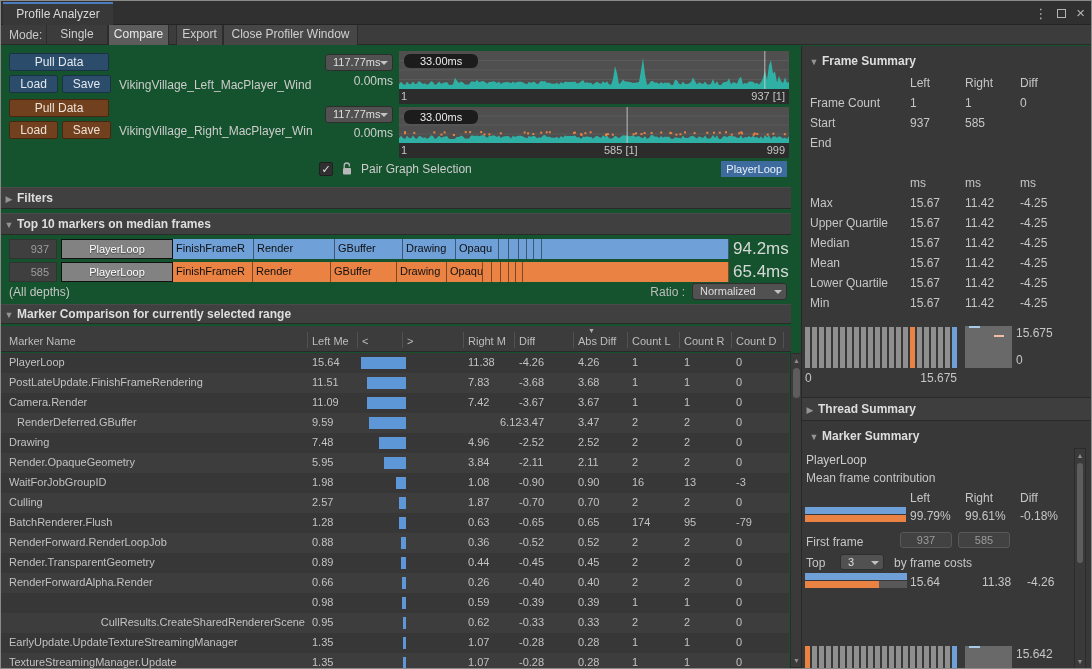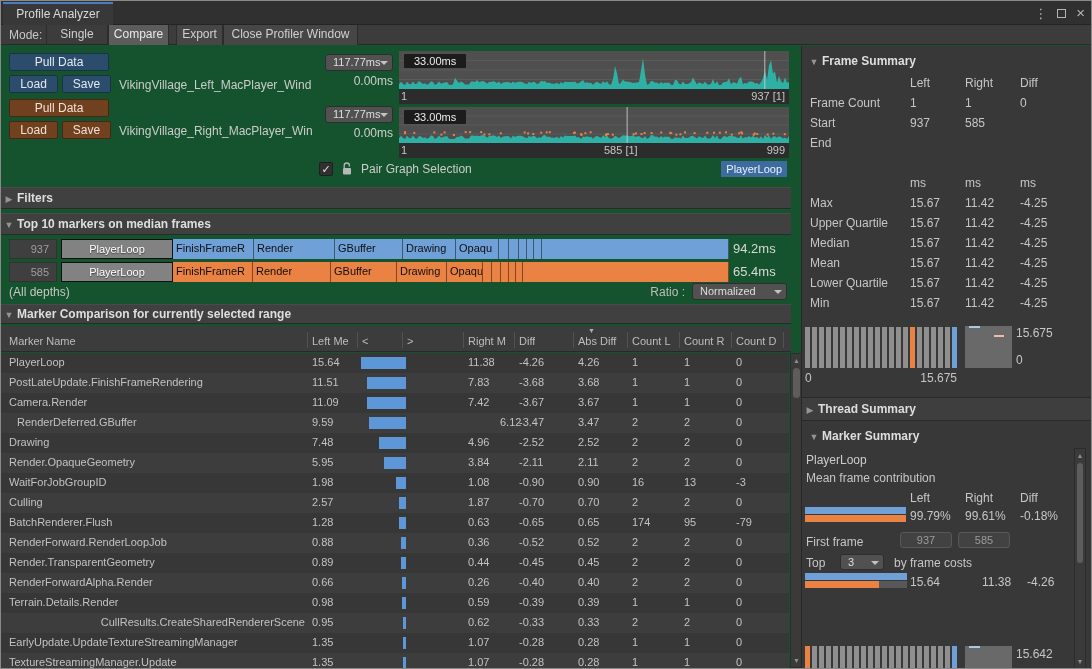--- a/index.html
+++ b/index.html
@@ -21,35 +21,35 @@
 
 .btn{display:block;text-align:center;border-radius:2px;font-size:12px;color:#e2e9f0;cursor:pointer}
 .btn.blue{background:#2c4c6b;border:1px solid #1b3246}
 .btn.orange{background:#70401f;border:1px solid #47270f;color:#f0e2d6}
 .dd{background:#515151;border:1px solid #2e2e2e;border-radius:3px;color:#dedede;font-size:11px;line-height:15px;padding:0 14px 0 7px;position:absolute;cursor:pointer}
 .dd .arr{position:absolute;right:4px;top:6px;width:0;height:0;border-left:4px solid transparent;border-right:4px solid transparent;border-top:4px solid #c2c2c2}
 .mslabel{position:absolute;text-align:right;color:#cfcfcf;font-size:12px}
 .capname{position:absolute;color:#cccccc;font-size:12px;white-space:nowrap;overflow:hidden}
 
 .graph{position:absolute;left:398px;width:390px;background:#4f4f4f;overflow:hidden}
-.badge{position:absolute;left:5px;top:3px;background:#1c1c1c;border-radius:1px;padding:1px 10px;color:#ececec;font-size:11px;z-index:3}
+.badge{position:absolute;left:5px;top:3px;background:#1c1c1c;border-radius:6px;padding:1px 16px;color:#ececec;font-size:11px;z-index:3}
 .gstrip{position:absolute;left:398px;width:390px;height:15px;background:#2c2c2c;color:#c6c6c6;font-size:11px}
 .gstrip span{position:absolute;top:1px}
 
 .strip{position:absolute;left:0;width:790px;background:#404040;border-top:1px solid #4a4a4a;border-bottom:1px solid #2a2a2a;color:#dedede;font-weight:bold;font-size:12px;line-height:20px}
 .fold{display:inline-block;width:16px;text-align:center;color:#949494;font-size:9px;font-weight:normal}
 
 .t10row{position:absolute;left:0;height:20px;display:flex}
 .framebox{width:48px;background:#3f3f3f;border:1px solid #323232;color:#9d9d9d;text-align:right;padding-right:7px;line-height:18px;font-size:11px;margin-left:8px}
 .rootbox{width:112px;background:#828282;border:1px solid #101010;color:#fff;text-align:center;line-height:18px;font-size:11px;margin-left:4px;text-shadow:0 1px 1px rgba(0,0,0,.5)}
 .segs{display:flex;height:20px}
 .seg{height:20px;border-right:1px solid rgba(0,0,0,.45);color:#101010;font-size:11px;line-height:19px;padding-left:3px;overflow:hidden;white-space:nowrap}
 .seg.blue{background:#6fa0d8}
 .seg.orange{background:#ea8243}
-.t10ms{color:#d8d8d8;font-size:13px;line-height:19px;padding-left:4px}
+.t10ms{color:#d8d8d8;font-size:17px;line-height:19px;padding-left:4px}
 
 #cmp-header{position:absolute;left:0;top:325px;width:790px;height:26px;background:#3c3c3c;border-bottom:1px solid #2a2a2a;color:#bdbdbd;font-size:11px}
 #cmp-header .h{position:absolute;top:9px;white-space:nowrap;overflow:hidden}
 #cmp-header .sep{position:absolute;top:6px;width:1px;height:16px;background:#515151}
 #cmp-rows{position:absolute;left:0;top:352px;width:788px;height:315px;overflow:hidden}
 .trow{position:relative;width:100%;height:20px;font-size:11px;color:#c2c2c2}
 .trow:nth-child(odd){background:#3d3d3d}
 .trow:nth-child(even){background:#373737}
 .trow .cell{position:absolute;top:3px;white-space:nowrap}
 .trow .bar{position:absolute;top:4px;height:12px;background:#5e97d8}
@@ -412,21 +412,20 @@
         <span class="cell" style="left: 311px;">0.66</span>
         <span class="bar" style="left: 401px; width: 4px;"></span>
         <span class="cell" style="left: 467px;">0.26</span>
         <span class="cell" style="left: 518px;">-0.40</span>
         <span class="cell" style="left: 577px;">0.40</span>
         <span class="cell" style="left: 631px;">2</span>
         <span class="cell" style="left: 683px;">2</span>
         <span class="cell" style="left: 735px;">0</span>
       </div>
       <div class="trow">
-        <span class="cell" style="left: 8px; width: 296px;">Terrain.Details.Render</span>
         <span class="cell" style="left: 311px;">0.98</span>
         <span class="bar" style="left: 401px; width: 4px;"></span>
         <span class="cell" style="left: 467px;">0.59</span>
         <span class="cell" style="left: 518px;">-0.39</span>
         <span class="cell" style="left: 577px;">0.39</span>
         <span class="cell" style="left: 631px;">1</span>
         <span class="cell" style="left: 683px;">1</span>
         <span class="cell" style="left: 735px;">0</span>
       </div>
       <div class="trow">

